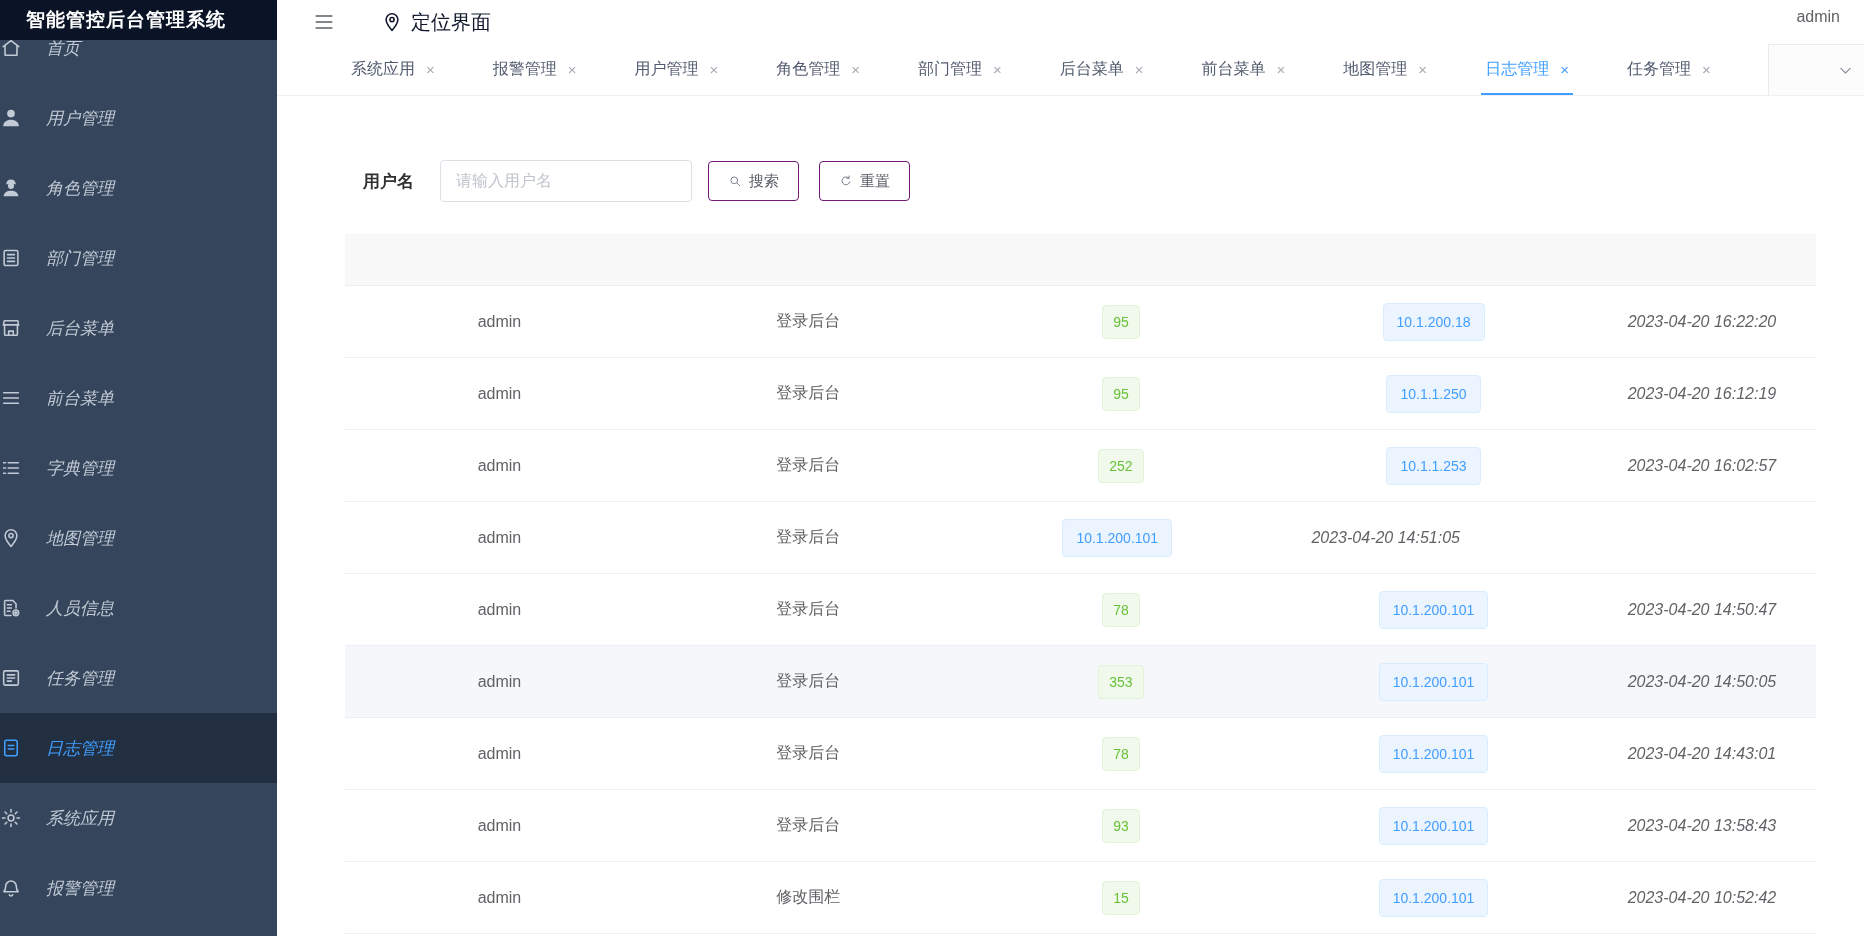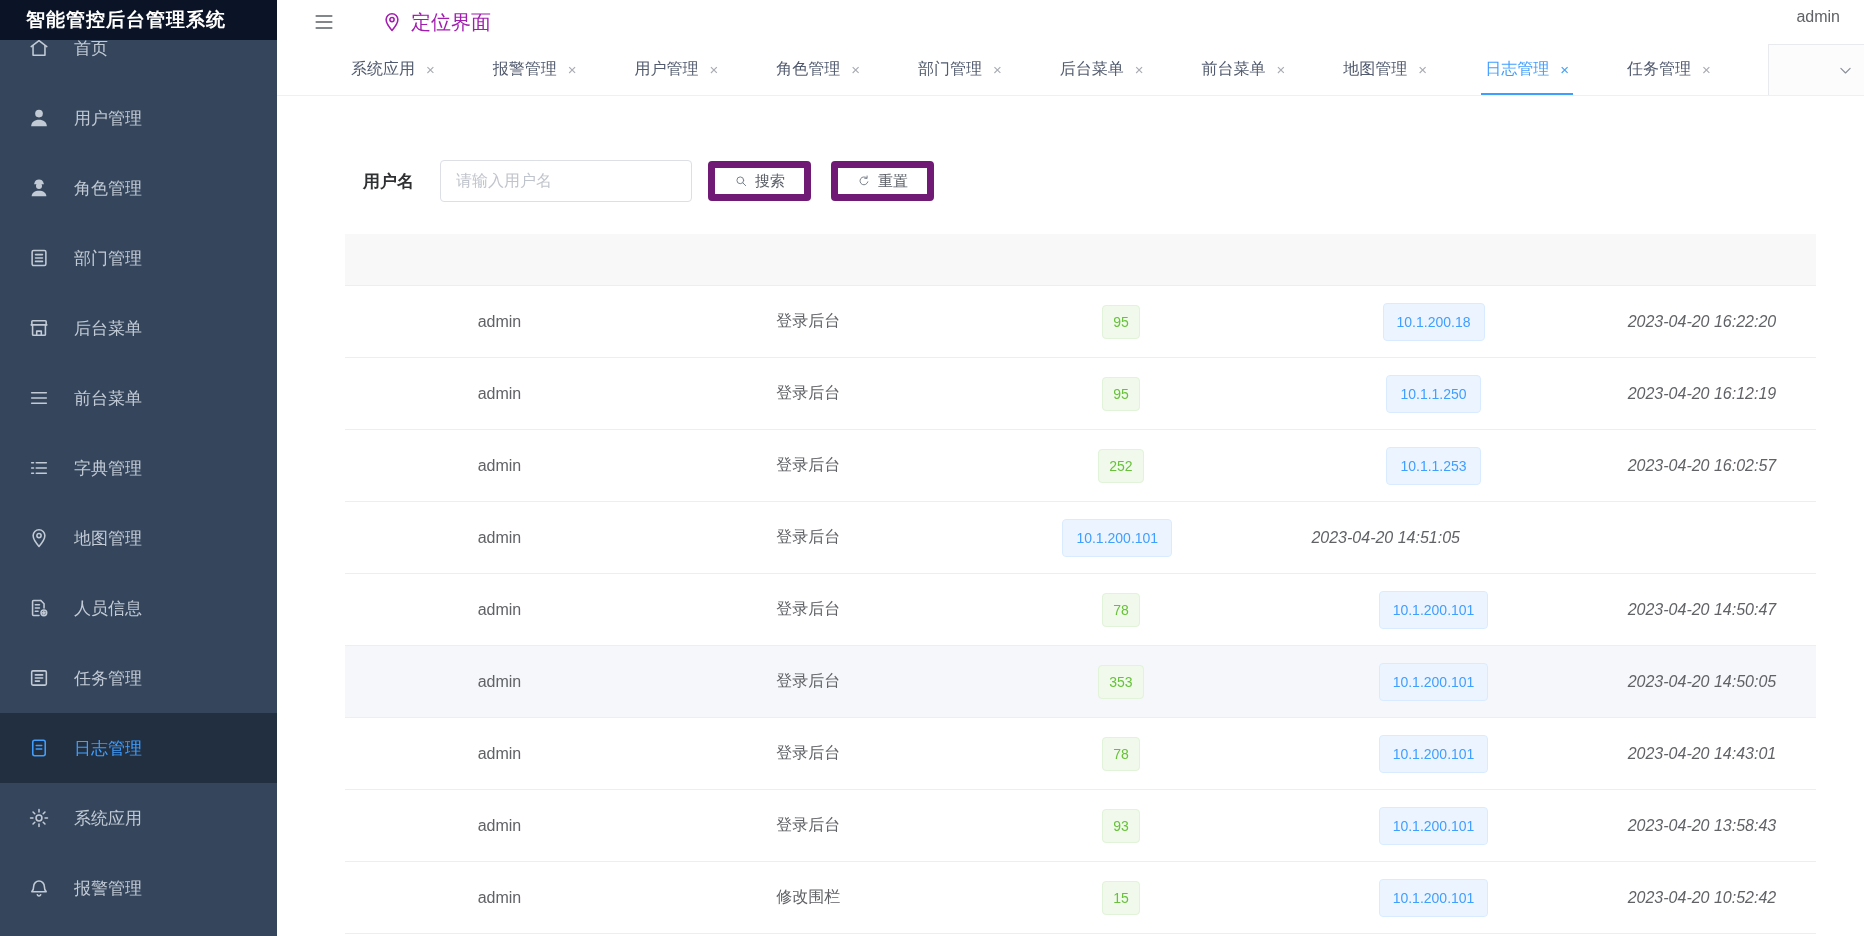--- a/index.html
+++ b/index.html
@@ -5,32 +5,32 @@
   * { margin:0; padding:0; box-sizing:border-box; }
   html,body { width:1864px; height:936px; overflow:hidden;
     font-family:"Liberation Sans","DejaVu Sans",sans-serif; background:#fff; }
   .app { display:flex; width:100%; height:100%; }
 
   
   .sidebar { width:277px; flex:0 0 277px; background:#35465c; color:#c2cad5; position:relative; overflow:hidden; }
   .logo { height:40px; line-height:40px; background:#0b1426; color:#fff; font-size:19px; font-weight:bold;
     padding-left:26px; letter-spacing:1px; position:relative; z-index:2; white-space:nowrap; }
   .menu { position:relative; z-index:1; margin-top:-27px; }
-  .menu-item { height:70px; display:flex; align-items:center; padding-left:28px; gap:24px;
-    font-size:17px; cursor:pointer; }
+  .menu-item { height:70px; display:flex; align-items:center; gap:24px;
+    font-size:17px; cursor:pointer;font-style:italic; }
   .menu-item.is-active { background:#222f40; color:#409eff; }
   .mi-icon { width:22px; height:22px; flex:0 0 22px; display:inline-flex; }
   .icon svg, .mi-icon svg { width:100%; height:100%; display:block; }
 
   
   .main { flex:1; min-width:0; display:flex; flex-direction:column; background:#fff; }
 
   .topbar { height:44px; display:flex; align-items:center; }
   .hamburger { width:26px; height:22px; margin-left:34px; color:#5a6066; display:inline-flex; cursor:pointer; }
-  .locate-link { margin-left:44px; display:flex; align-items:center; gap:8px; color:#a21caf;
+  .locate-link { margin-left:44px; display:flex; align-items:center; gap:8px; color:#0f172a;
     font-size:20px; cursor:pointer; text-decoration:none; }
   .locate-link .icon { width:22px; height:22px; display:inline-flex; }
   .user-menu { margin-left:auto; margin-right:24px; color:#606266; font-size:16px; cursor:pointer; align-self:flex-start; padding-top:8px; }
 
   .tabbar { height:52px; display:flex; align-items:stretch; border-bottom:1px solid #eef0f3; }
   .tabs { flex:1; display:flex; align-items:center; padding-left:74px; gap:58px; overflow:hidden; }
   .tab { position:relative; height:100%; display:flex; align-items:center; gap:11px;
     font-size:16px; color:#515a6e; cursor:pointer; white-space:nowrap; }
   .tab-close { font-size:15px; color:#a8abb2; cursor:pointer; }
   .tab.is-active { color:#409eff; }
@@ -42,21 +42,21 @@
   .tab-corner .icon { width:17px; height:17px; display:inline-flex; }
 
   .content { flex:1; overflow:hidden; }
 
   
   .search-row { margin:64px 0 0 86px; display:flex; align-items:center; }
   .search-label { font-size:17px; font-weight:bold; color:#303133; }
   .search-input { margin-left:26px; width:252px; height:42px; border:1px solid #dcdfe6; border-radius:4px;
     padding:0 15px; font-size:16px; color:#606266; outline:none; font-family:inherit; }
   .search-input::placeholder { color:#c0c4cc; }
-  .btn { margin-left:16px; height:40px; padding:0 19px; background:#fff; border:7px solid #701a75;
+  .btn { margin-left:16px; height:40px; padding:0 19px; background:#fff; border:1px solid #701a75;
     border-radius:4px; color:#5a5e66; font-size:15px; display:inline-flex; align-items:center; gap:7px;
     cursor:pointer; font-family:inherit; }
   .btn + .btn { margin-left:20px; }
   .btn .icon { width:14px; height:14px; display:inline-flex; color:#77808a; }
 
   
   .table { margin:32px 0 0 68px; width:1471px; }
   .thead { display:flex; align-items:center; height:52px; background:#f8f8f9; border-bottom:1px solid #ebeef5; }
   .th { font-size:16px; font-weight:bold; color:#515a6e; text-align:center; }
   .tr { display:flex; align-items:center; height:72px; border-bottom:1px solid #ebeef5; background:#fff; }

